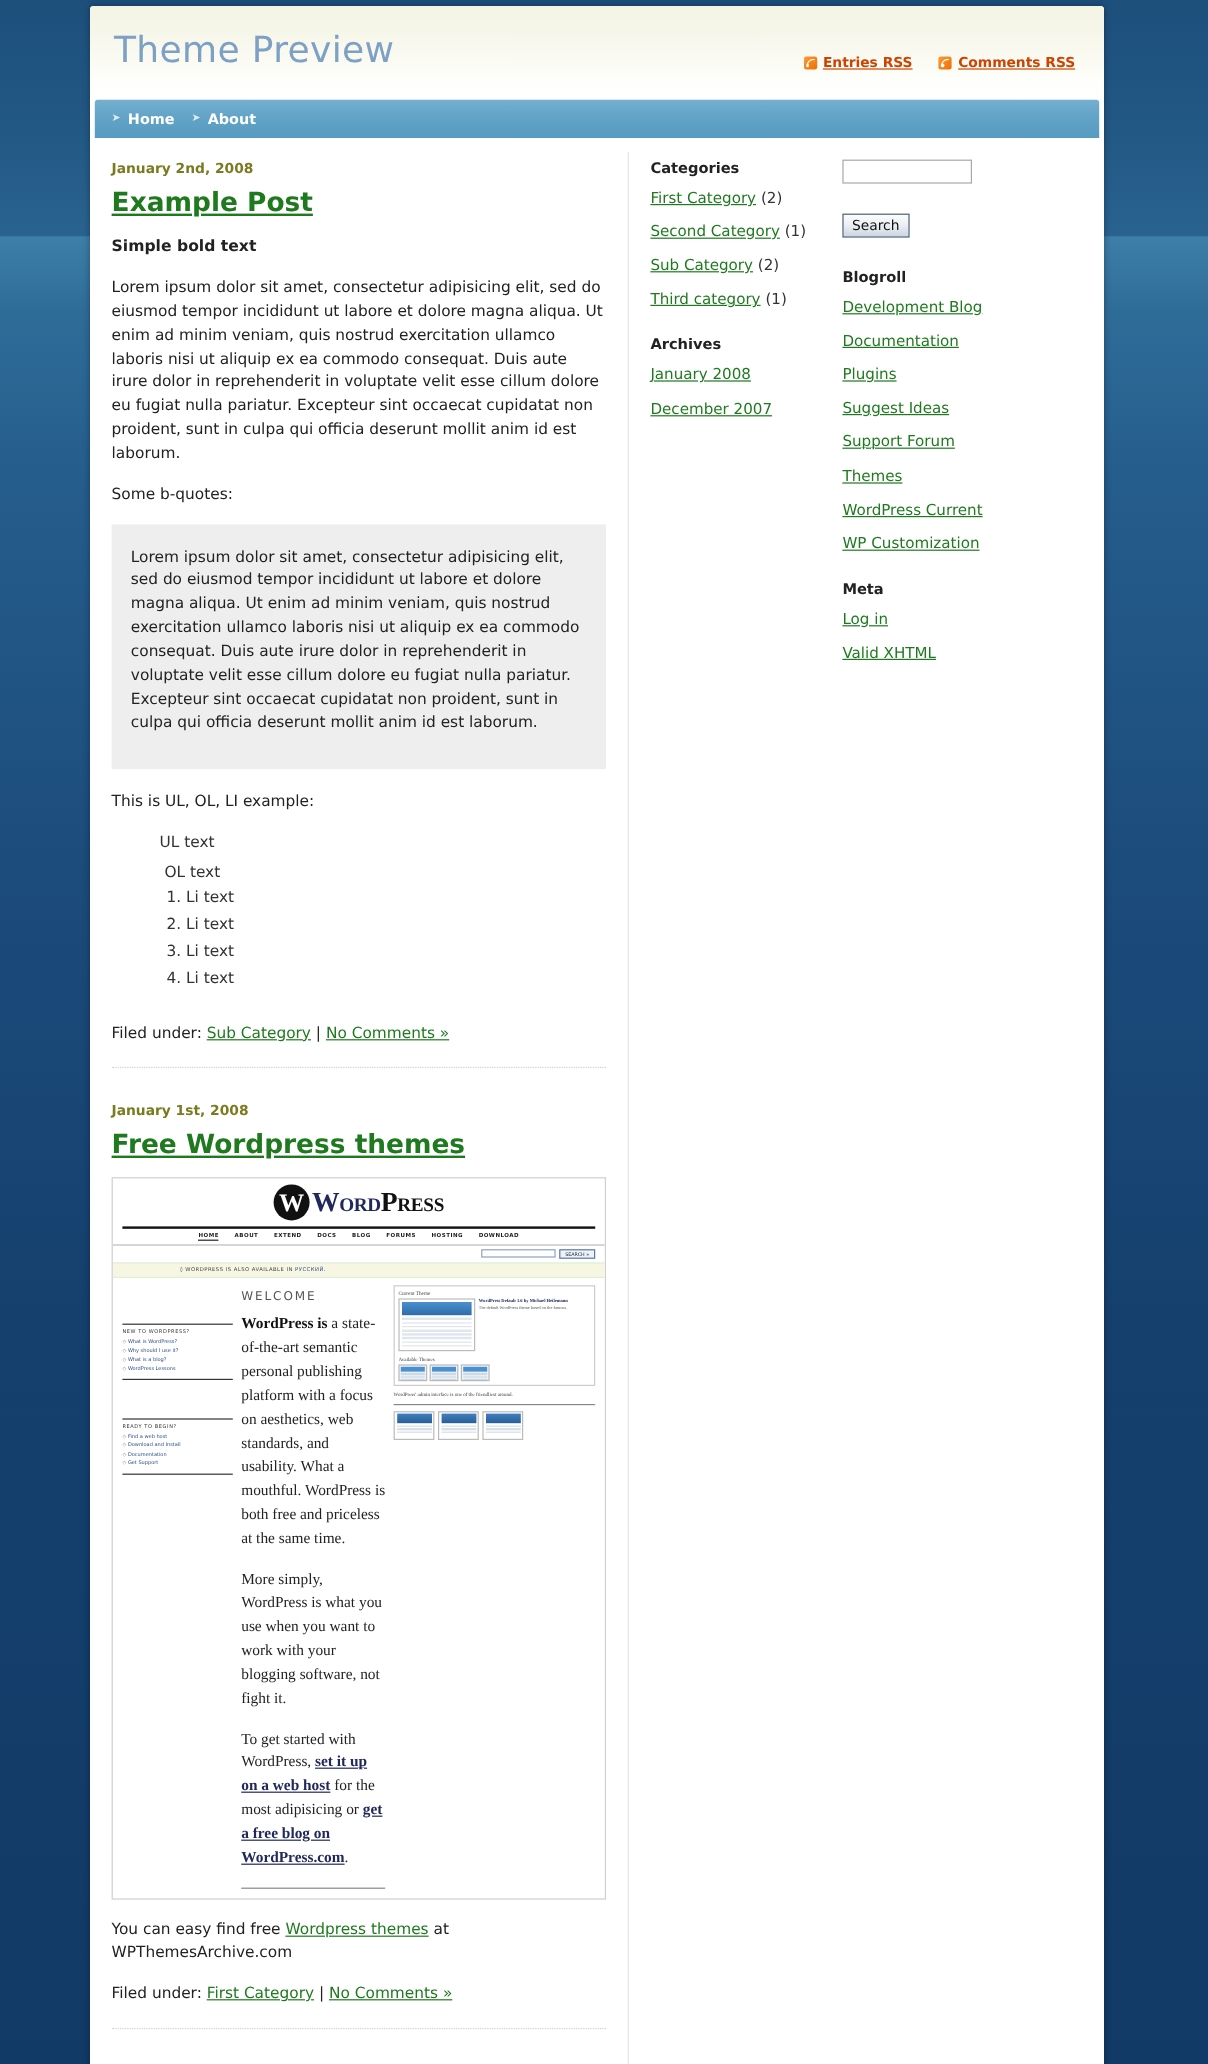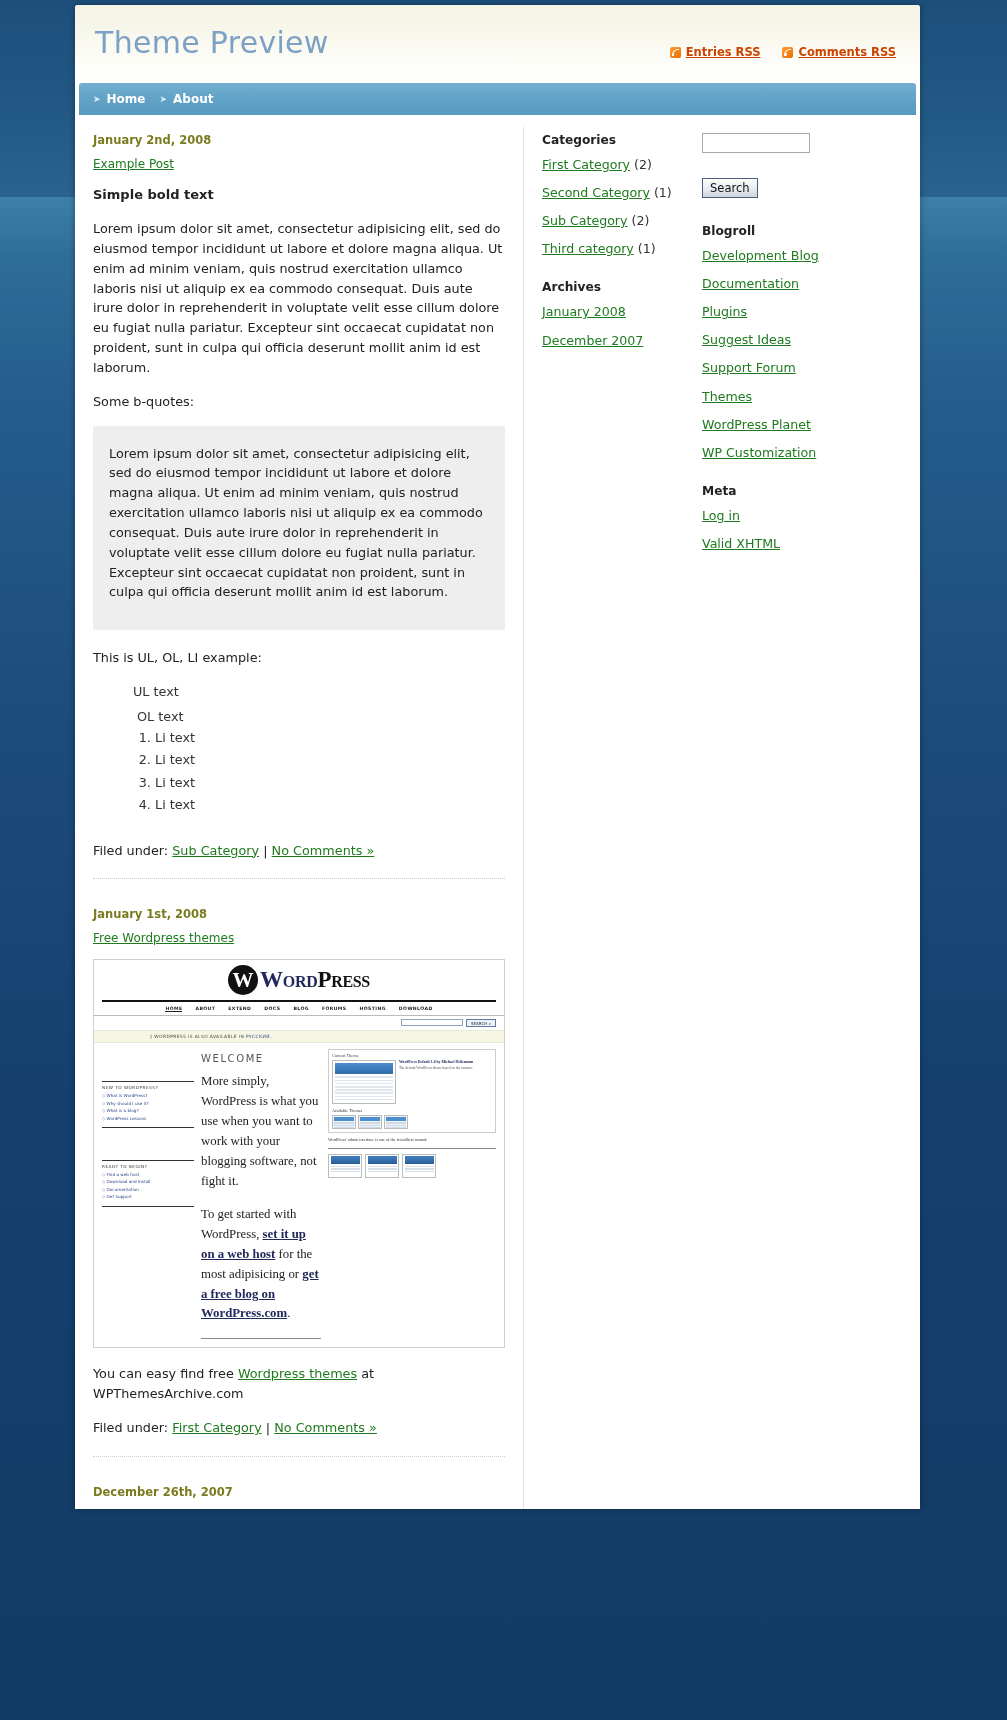--- a/index.html
+++ b/index.html
@@ -139,23 +139,23 @@
   
   .post { padding-top: 6px; }
   .post-date {
     color: #7a7a1f;
     font-size: 11.5px;
     font-weight: bold;
     margin-bottom: 10px;
     font-family: "DejaVu Sans", "Liberation Sans", sans-serif;
   }
   .post-title {
-    font-size: 12px;
+    font-size: 22px;
     margin: 0 0 14px 0;
-    font-weight: normal;
+    font-weight: bold;
   }
   .post-title a {
     color: #1f7a1f;
     text-decoration: underline;
     cursor: pointer;
   }
   .post p {
     margin: 0 0 14px 0;
     line-height: 1.55;
     font-size: 12.8px;
@@ -431,20 +431,21 @@
               <div class="wp-box-h">READY TO BEGIN?</div>
               <ul class="wp-box-list">
                 <li>Find a web host</li>
                 <li>Download and Install</li>
                 <li>Documentation</li>
                 <li>Get Support</li>
               </ul>
             </div>
             <div class="wp-c2">
               <div class="wp-welcome">WELCOME</div>
+              <p class="wp-para"><b>WordPress is</b><span> a state-of-the-art semantic personal publishing platform with a focus on aesthetics, web standards, and usability. What a mouthful. WordPress is both free and priceless at the same time.</span></p>
               <p class="wp-para">More simply, WordPress is what you use when you want to work with your blogging software, not fight it.</p>
               <p class="wp-para"><span>To get started with WordPress, </span><b><u>set it up on a web host</u></b><span> for the most adipisicing or </span><b><u>get a free blog on WordPress.com</u></b><span>.</span></p>
               <div class="wp-rule2"></div>
             </div>
             <div class="wp-c3">
               <div class="wp-theme-panel">
                 <div class="wp-theme-title">Current Theme</div>
                 <div class="wp-theme-inner">
                   <div class="wp-theme-thumb">
                     <div class="tb-blue"></div>
@@ -551,21 +552,21 @@
         <button class="search-btn">Search</button>
 
         <div class="side-head">Blogroll</div>
         <ul class="side-list">
           <li><a>Development Blog</a></li>
           <li><a>Documentation</a></li>
           <li><a>Plugins</a></li>
           <li><a>Suggest Ideas</a></li>
           <li><a>Support Forum</a></li>
           <li><a>Themes</a></li>
-          <li><a>WordPress Planet</a></li>
+          <li><a>WordPress Current</a></li>
           <li><a>WP Customization</a></li>
         </ul>
 
         <div class="side-head">Meta</div>
         <ul class="side-list">
           <li><a>Log in</a></li>
           <li><a>Valid XHTML</a></li>
         </ul>
       </div>
     </div>

